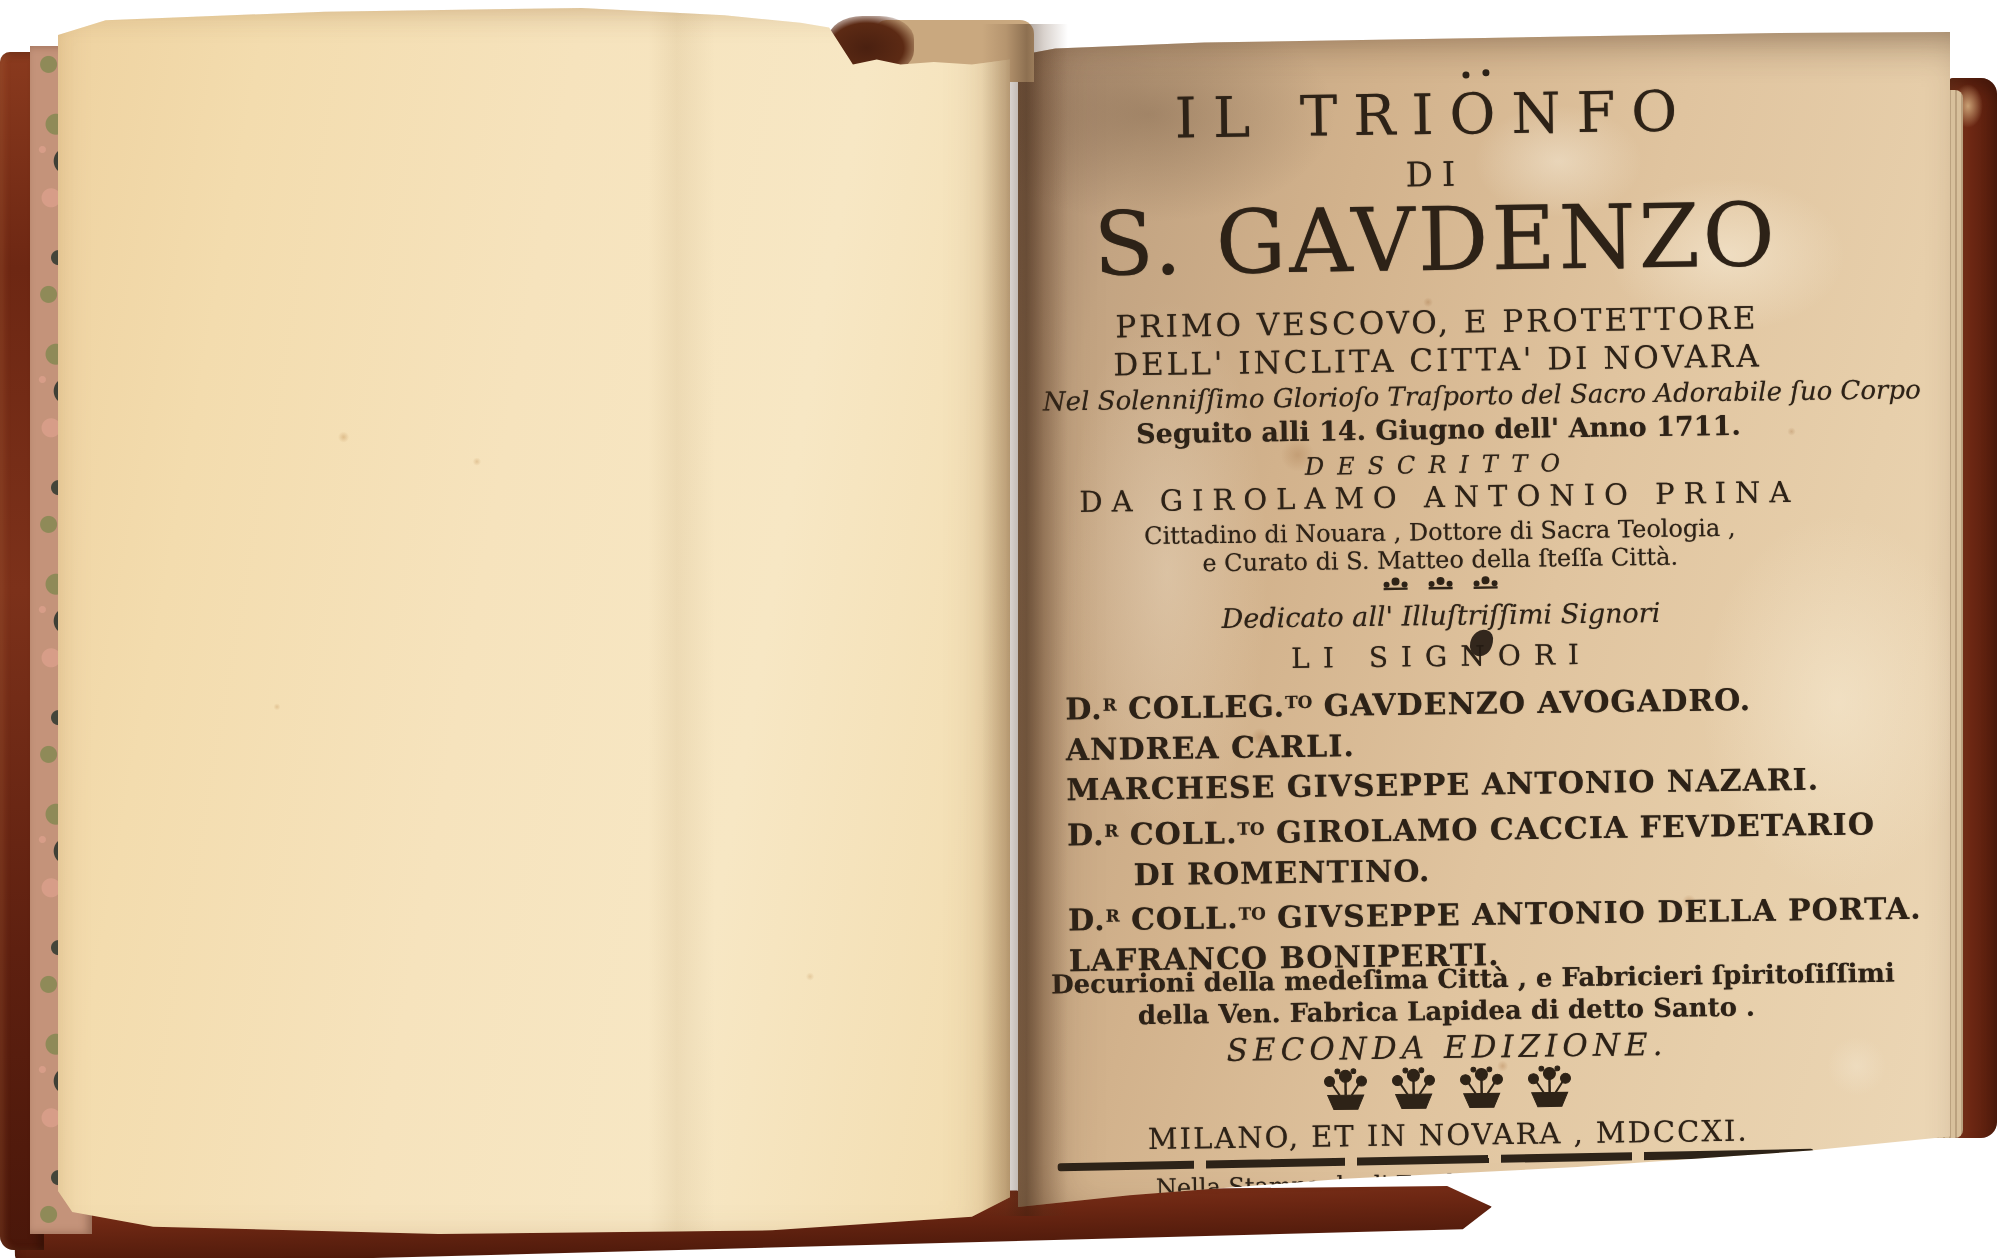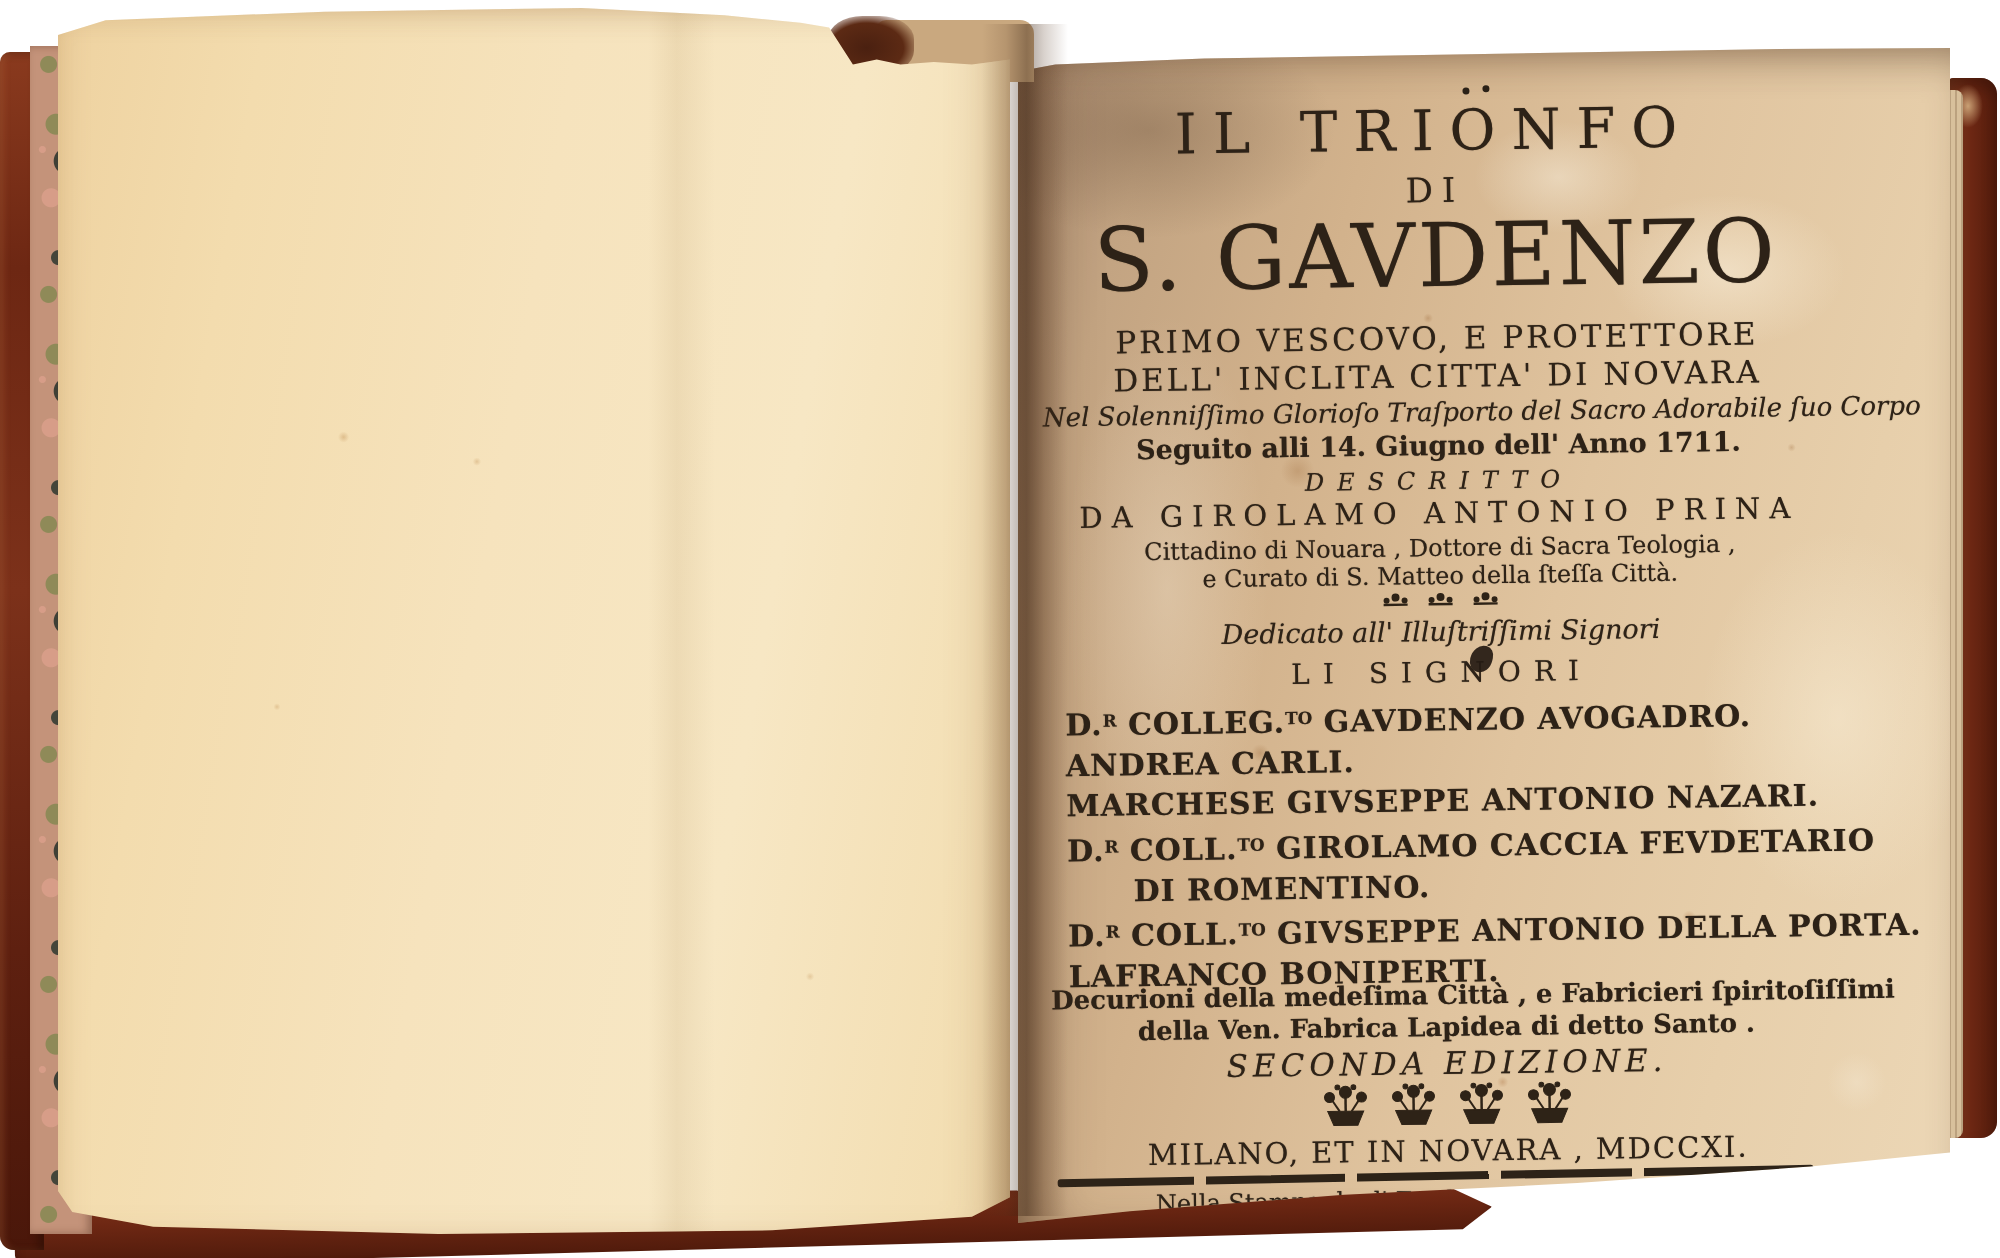--- a/index.html
+++ b/index.html
@@ -44,21 +44,21 @@
     box-shadow:inset -4px 0 8px rgba(60,30,15,.35);}
 
   
   .tan-patch{position:absolute;left:876px;top:20px;width:158px;height:62px;
     background:#c9a87f;border-radius:10px 14px 0 0;}
   .notch-dark{position:absolute;left:828px;top:16px;width:86px;height:58px;
     background:radial-gradient(ellipse at 45% 55%,#4a2010 0%,#5c2a14 55%,rgba(92,42,20,0) 85%);
     border-radius:40%;}
 
   
-  .page-right{position:absolute;left:1018px;top:48px;width:932px;height:1175px;
+  .page-right{position:absolute;left:1018px;top:32px;width:932px;height:1175px;
     background:linear-gradient(105deg,#a98a6f 0%,#c3a482 12%,#d2b28c 30%,#e0c49f 55%,#e7cfab 78%,#ecd7b6 100%);
     clip-path:polygon(0 2%,4% 1.4%,20% .9%,50% .5%,80% .1%,100% 0,100% 94%,85% 95.2%,60% 96.6%,35% 97.6%,12% 99%,0 100%);
     box-shadow:inset 44px 0 60px -28px rgba(74,44,24,.6), inset 0 26px 40px -20px rgba(80,52,30,.45);}
   .page-right .stains{position:absolute;inset:0;pointer-events:none;
     background-image:
       radial-gradient(ellipse 170px 110px at 76% 19%, rgba(250,240,220,.55), rgba(0,0,0,0) 70%),
       radial-gradient(ellipse 190px 260px at 88% 57%, rgba(248,236,212,.55), rgba(0,0,0,0) 72%),
       radial-gradient(ellipse 120px 80px at 58% 11%, rgba(250,242,225,.45), rgba(0,0,0,0) 70%),
       radial-gradient(ellipse 140px 380px at 16% 46%, rgba(242,228,206,.38), rgba(0,0,0,0) 72%),
       radial-gradient(circle 24px at 30% 36%, rgba(150,96,48,.25), rgba(0,0,0,0) 70%),

